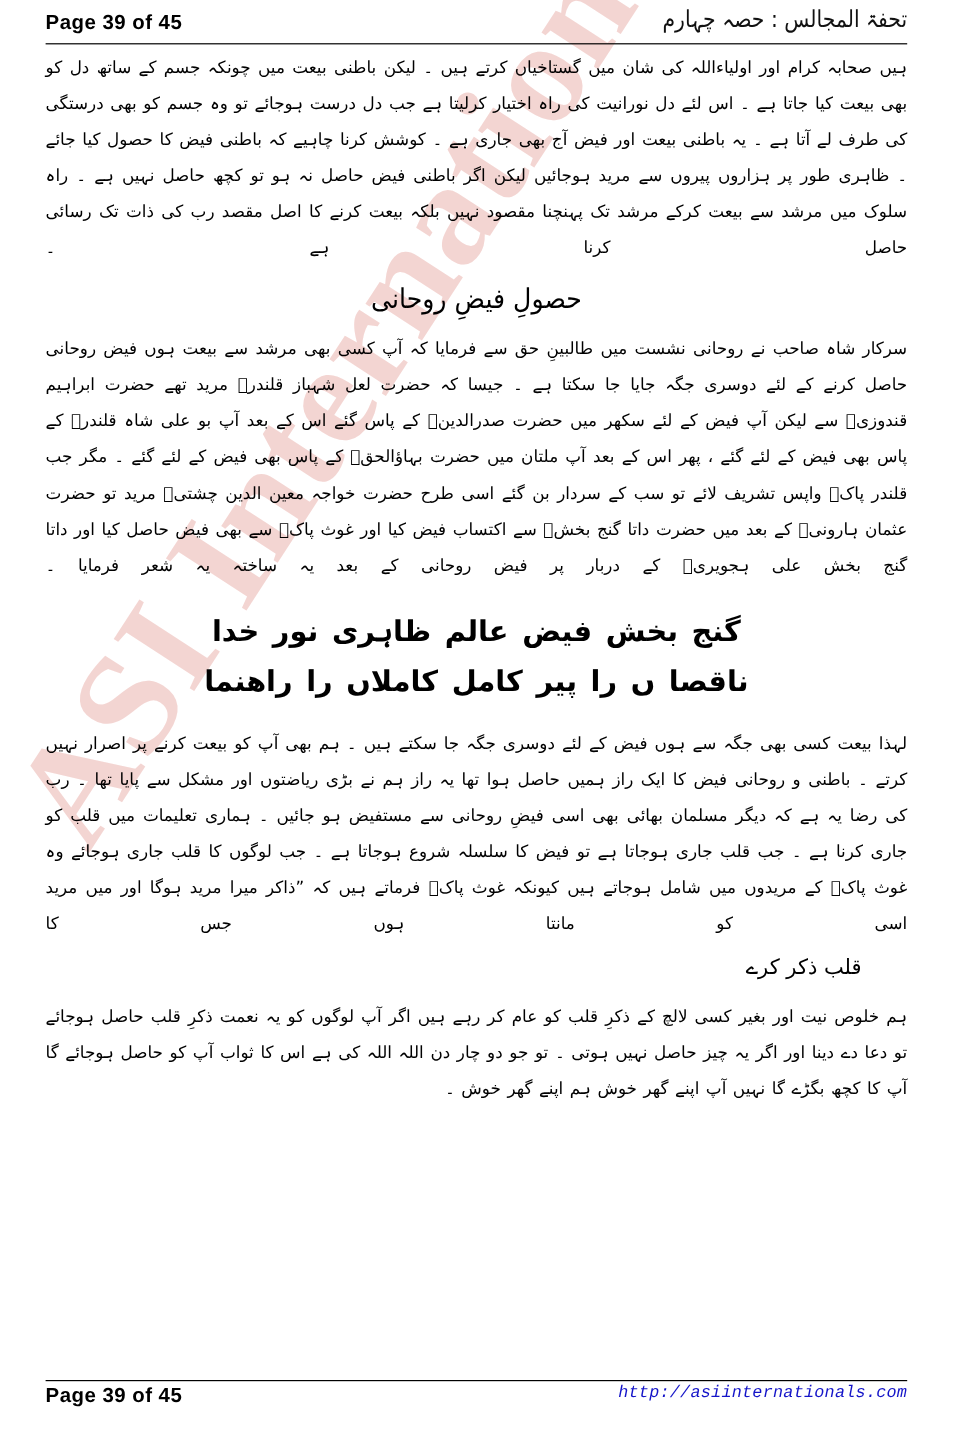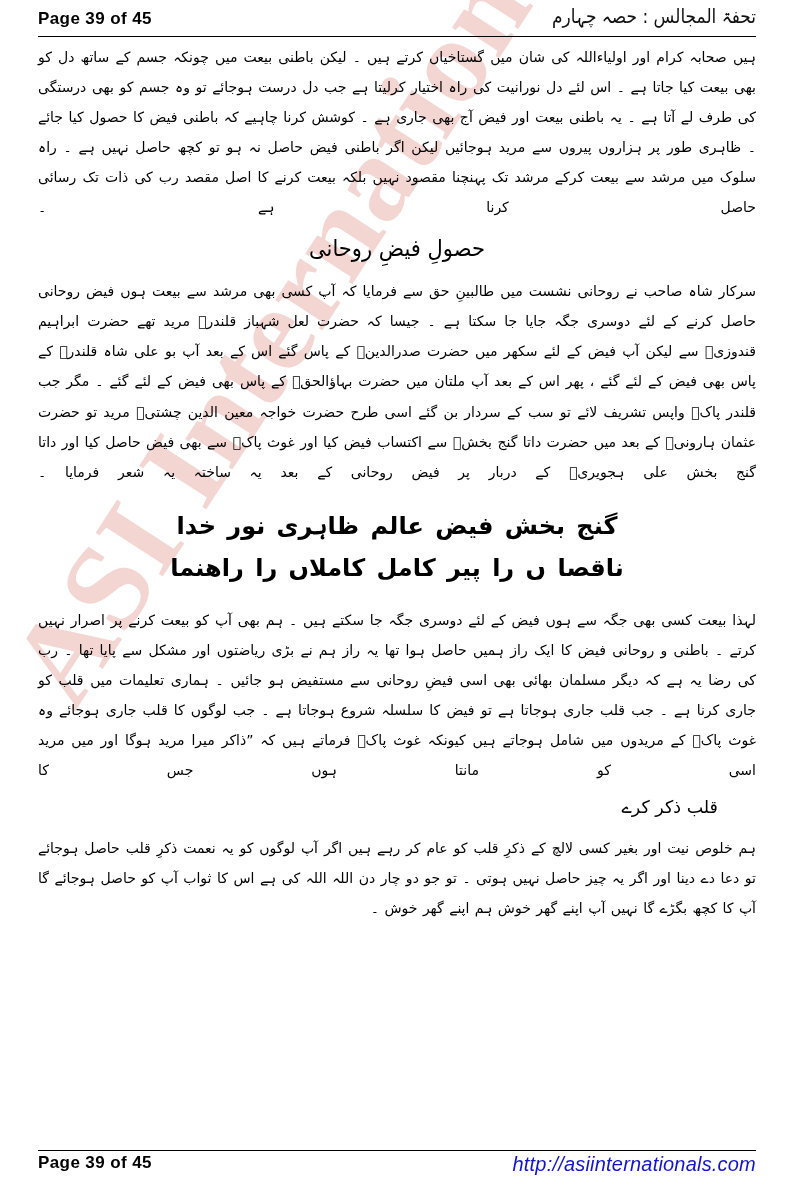--- a/index.html
+++ b/index.html
@@ -110,23 +110,23 @@
   }
   .footer-page-label {
     font-family: "Liberation Sans", sans-serif;
     font-size: 17px;
     font-weight: 600;
     color: #000000;
     letter-spacing: 0.4px;
     white-space: nowrap;
   }
   .footer-url {
-    font-family: Liberation Sans, sans-serif;
+    font-family: Liberation Mono, monospace;
     font-style: italic;
-    font-size: 20px;
+    font-size: 14px;
     color: #1414c8;
     white-space: nowrap;
     letter-spacing: 0.2px;
   }
 
   
   .content {
     position: absolute;
     left: 38px;
     top: 42px;

